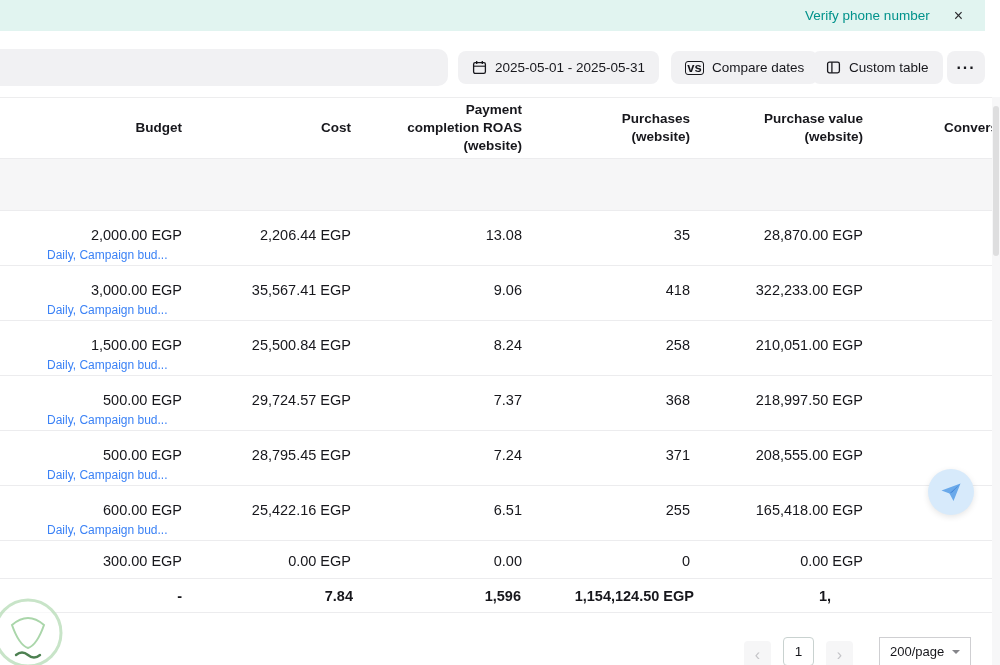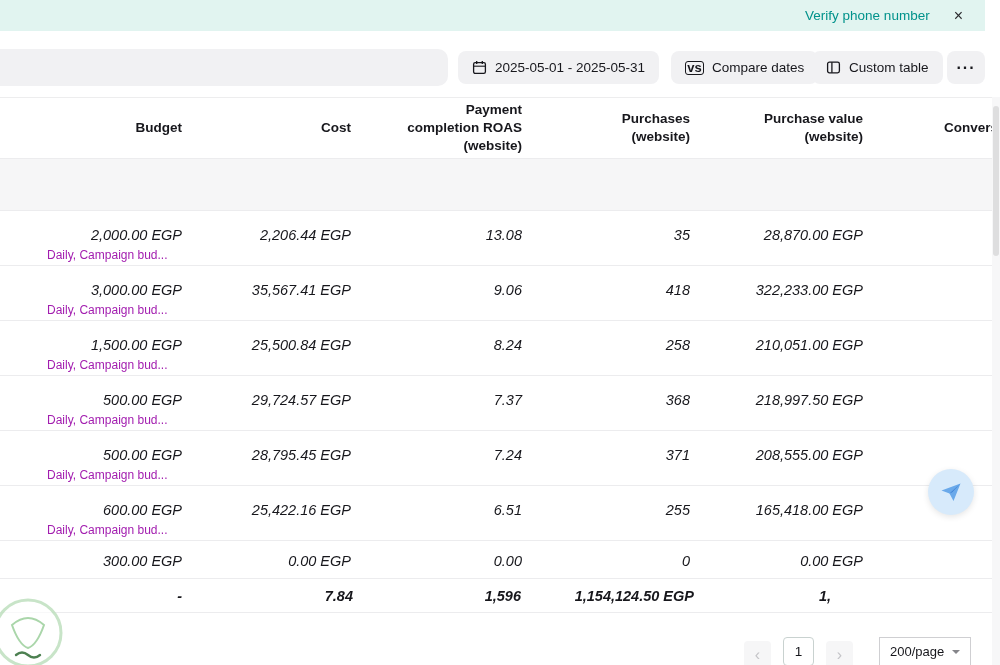--- a/index.html
+++ b/index.html
@@ -37,22 +37,22 @@
                  font-size:13.5px; font-weight:bold; line-height:18px; text-align:right; }
   .thead .cell span { white-space:pre-line; }
   .thead .c6 { justify-content:flex-start; padding-left:81px; text-align:left; }
   .gray-row { height:52px; background:#f6f6f7; }
   .data-row { height:55px; padding-top:15px; }
   .data-row.short { height:38px; padding-top:11px; }
   .total-row { height:34px; padding-top:8px; font-weight:bold; }
   .cell { flex:none; text-align:right; }
   .c1 { width:182px; } .c2 { width:169px; } .c3 { width:171px; }
   .c4 { width:168px; } .c5 { width:173px; } .c6 { width:177px; }
-  .val { font-size:14.5px; line-height:19px; color:#17171c;font-style:italic; }
-  .sub { font-size:12px; line-height:16px; color:#a21caf; text-align:left; padding-left:47px; margin-top:2px; }
+  .val { font-size:14.5px; line-height:19px; color:#17171c; }
+  .sub { font-size:12px; line-height:16px; color:#3b82f6; text-align:left; padding-left:47px; margin-top:2px; }
   .c6-partial { text-align:left; padding-left:125px; }
 
   
   .pagination { position:absolute; left:0; top:637px; width:1000px; height:28px; }
   .pg-btn { position:absolute; top:4px; width:27px; height:27px; background:#f6f6f7; border:none; border-radius:4px;
             color:#c4c4c8; font-size:16px; display:flex; align-items:center; justify-content:center; cursor:pointer;
             font-family:inherit; }
   .pg-prev { left:744px; } .pg-next { left:826px; }
   .pg-page { position:absolute; left:783px; top:0; width:31px; height:29px; background:#fff;
              border:1px solid #c9d2d0; border-radius:4px; display:flex; align-items:center; justify-content:center;

